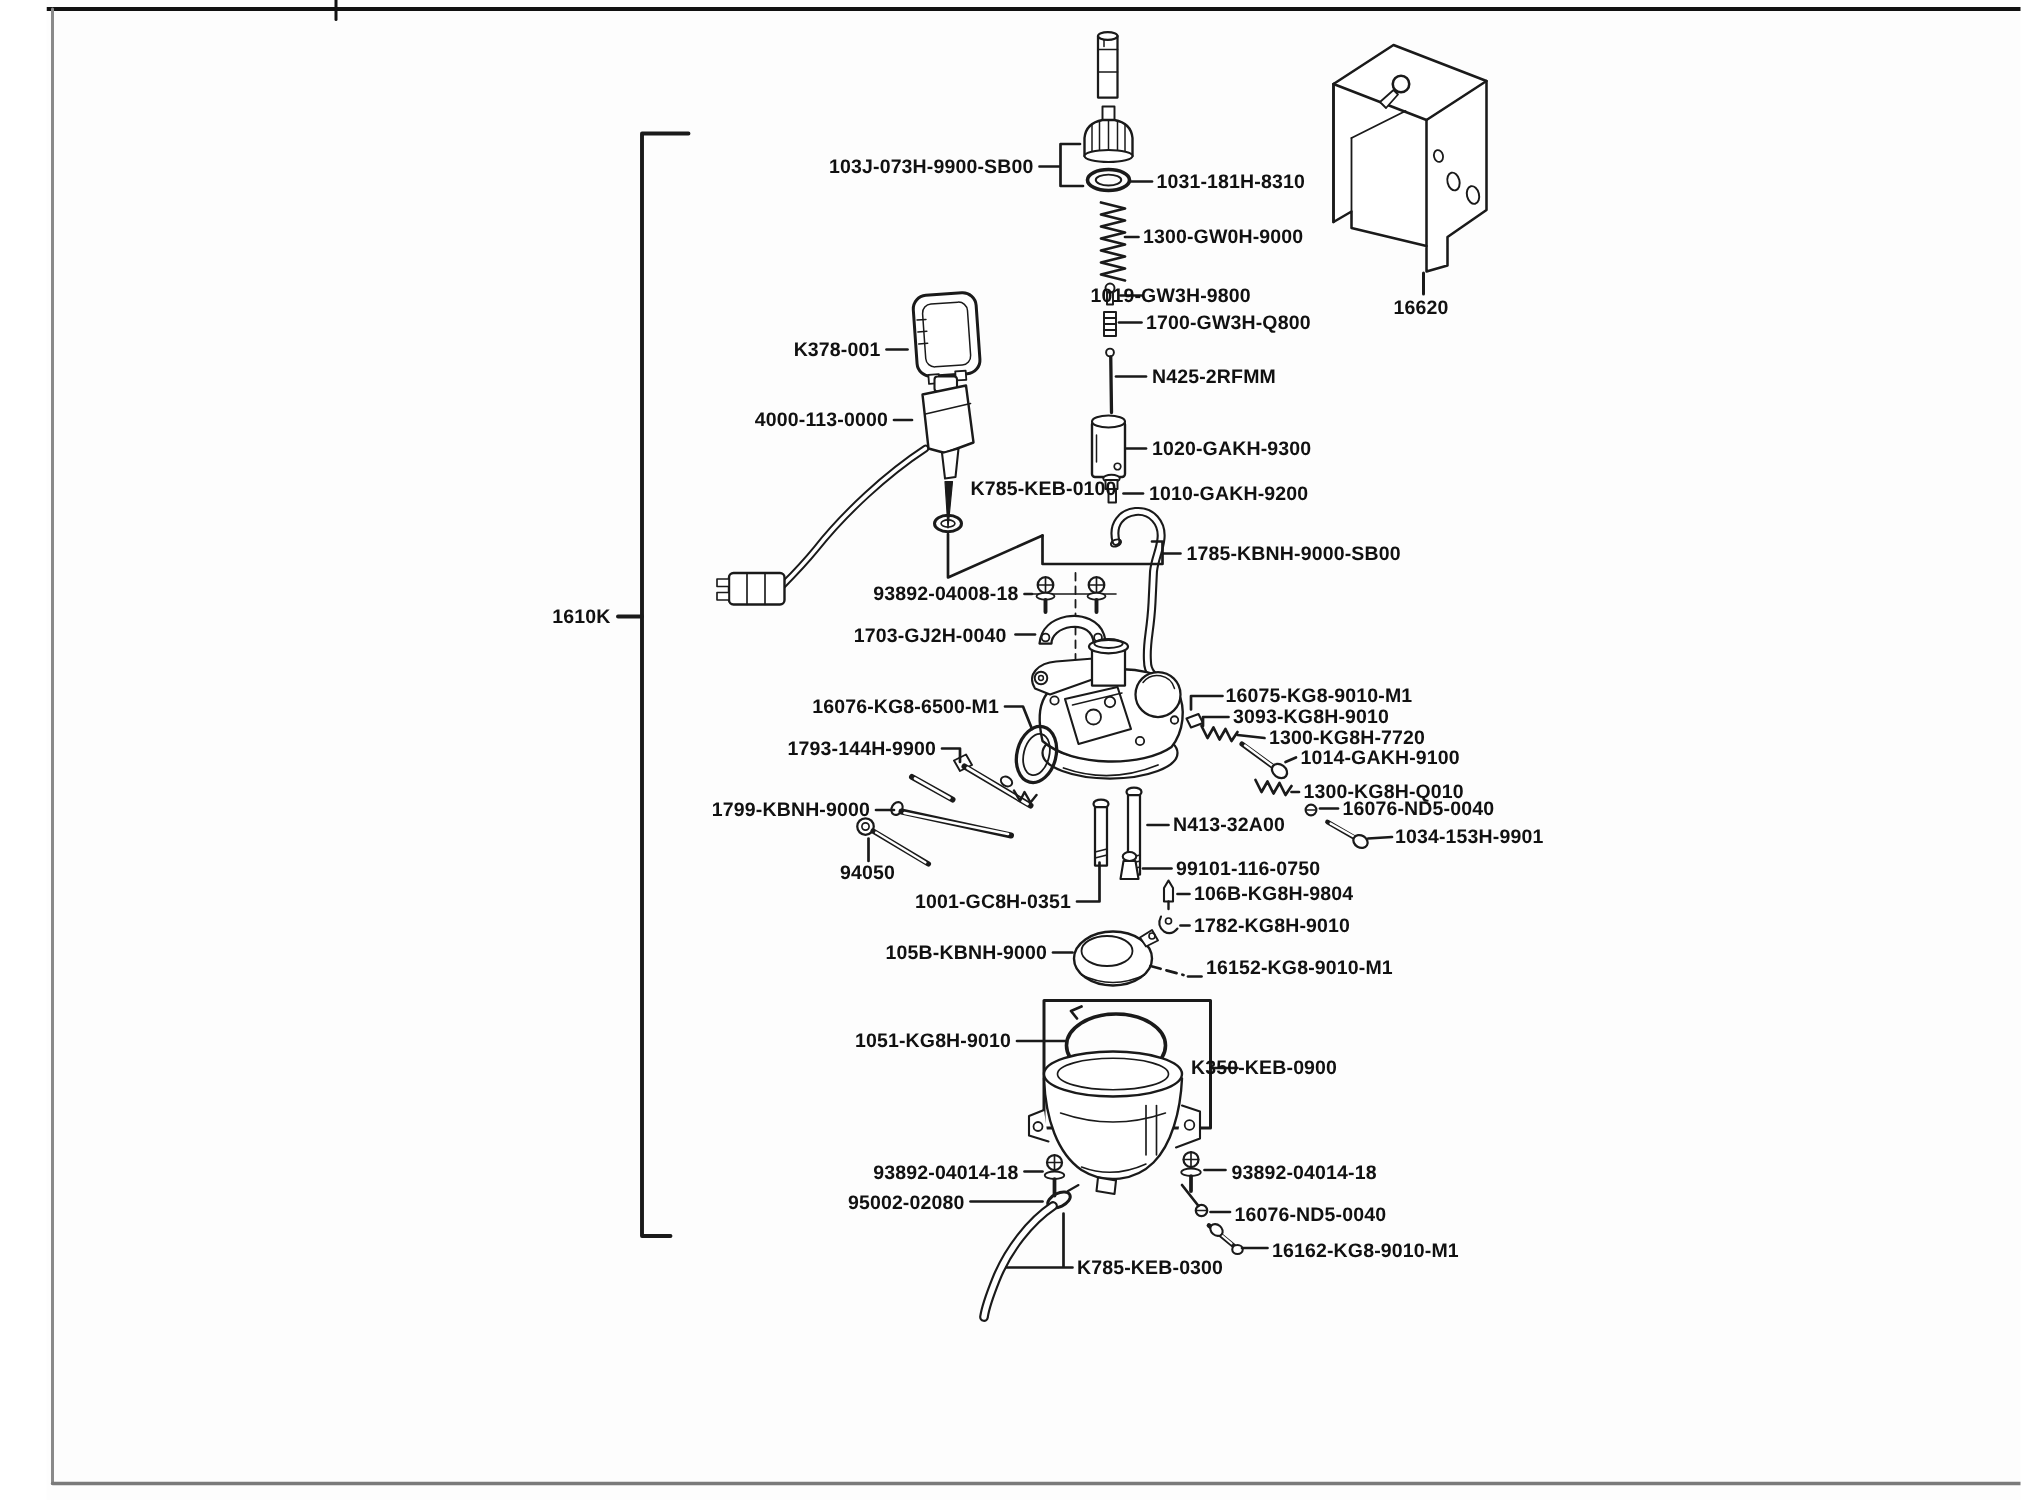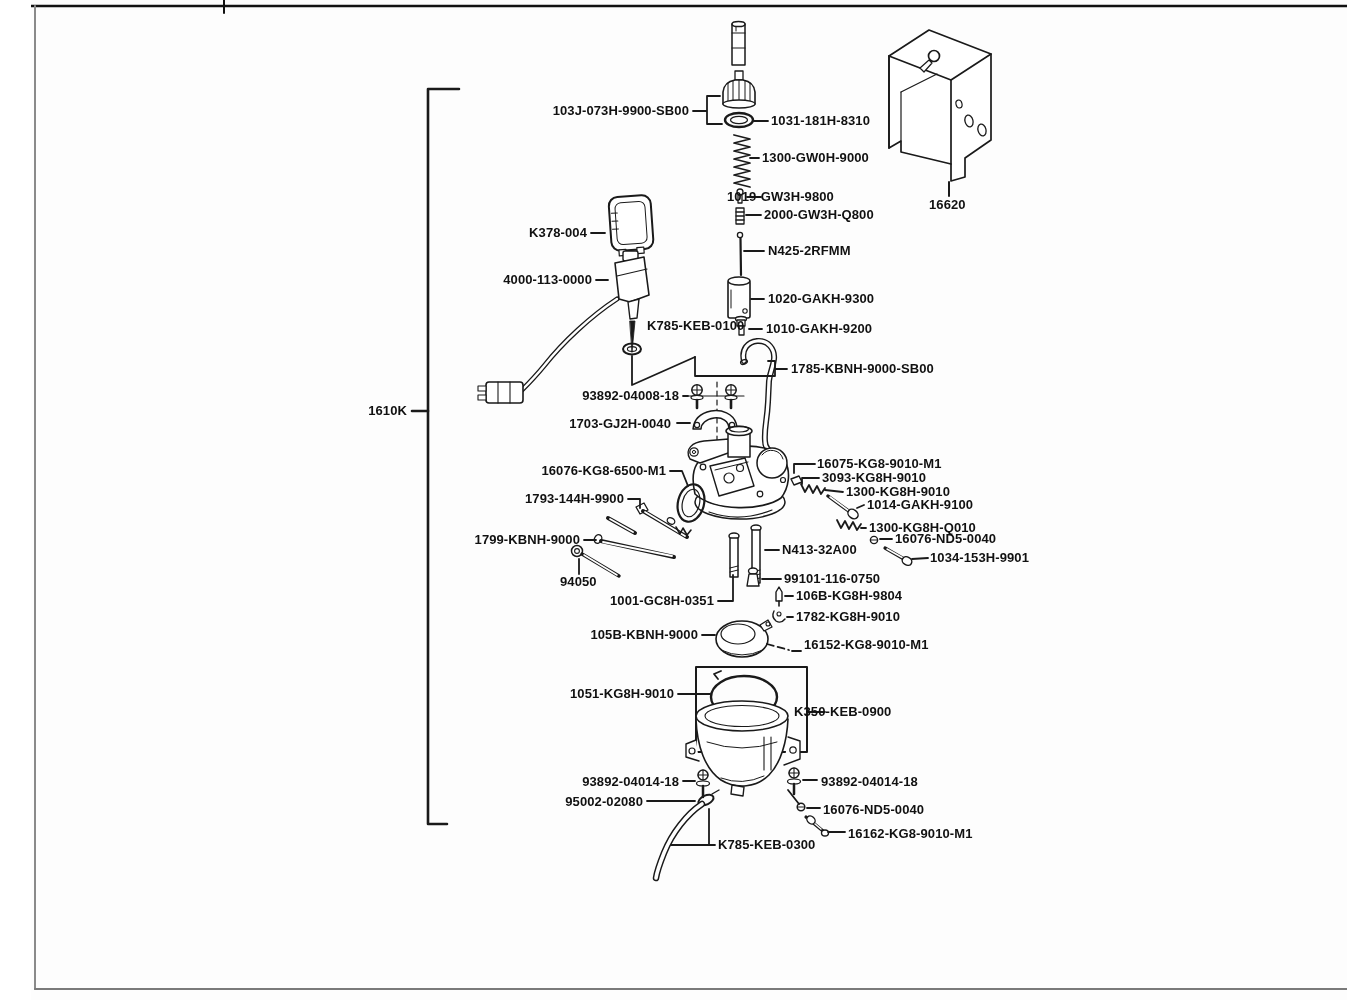--- a/index.html
+++ b/index.html
@@ -343,34 +343,34 @@
     <path d="M789,808 H776 M757,790 L768,804"></path>
     <path d="M814,832 H797"></path>
     <path d="M678,809 V845 M684,845 H640"></path>
   </g>
 </svg>
 
 <div class="lbl" style="right:689px;top:104px">103J-073H-9900-SB00</div>
 <div class="lbl" style="left:740px;top:114px">1031-181H-8310</div>
 <div class="lbl" style="left:731px;top:151px">1300-GW0H-9000</div>
 <div class="lbl" style="left:696px;top:190px">1019-GW3H-9800</div>
-<div class="lbl" style="left:733px;top:208px">2000-GW3H-Q800</div>
-<div class="lbl" style="right:791px;top:226px">K378-004</div>
+<div class="lbl" style="left:733px;top:208px">1700-GW3H-Q800</div>
+<div class="lbl" style="right:791px;top:226px">K378-001</div>
 <div class="lbl" style="left:737px;top:244px">N425-2RFMM</div>
 <div class="lbl" style="right:786px;top:273px">4000-113-0000</div>
 <div class="lbl" style="left:737px;top:292px">1020-GAKH-9300</div>
 <div class="lbl" style="left:735px;top:322px">1010-GAKH-9200</div>
 <div class="lbl" style="left:616px;top:319px">K785-KEB-0100</div>
 <div class="lbl" style="left:760px;top:362px">1785-KBNH-9000-SB00</div>
 <div class="lbl" style="right:699px;top:389px">93892-04008-18</div>
 <div class="lbl" style="right:707px;top:417px">1703-GJ2H-0040</div>
 <div class="lbl" style="right:712px;top:464px">16076-KG8-6500-M1</div>
 <div class="lbl" style="left:786px;top:457px">16075-KG8-9010-M1</div>
 <div class="lbl" style="left:791px;top:471px">3093-KG8H-9010</div>
-<div class="lbl" style="left:815px;top:485px">1300-KG8H-9010</div>
+<div class="lbl" style="left:815px;top:485px">1300-KG8H-7720</div>
 <div class="lbl" style="left:836px;top:498px">1014-GAKH-9100</div>
 <div class="lbl" style="left:838px;top:521px">1300-KG8H-Q010</div>
 <div class="lbl" style="left:864px;top:532px">16076-ND5-0040</div>
 <div class="lbl" style="left:899px;top:551px">1034-153H-9901</div>
 <div class="lbl" style="left:751px;top:543px">N413-32A00</div>
 <div class="lbl" style="left:753px;top:572px">99101-116-0750</div>
 <div class="lbl" style="left:765px;top:589px">106B-KG8H-9804</div>
 <div class="lbl" style="left:765px;top:610px">1782-KG8H-9010</div>
 <div class="lbl" style="right:754px;top:492px">1793-144H-9900</div>
 <div class="lbl" style="right:798px;top:533px">1799-KBNH-9000</div>

